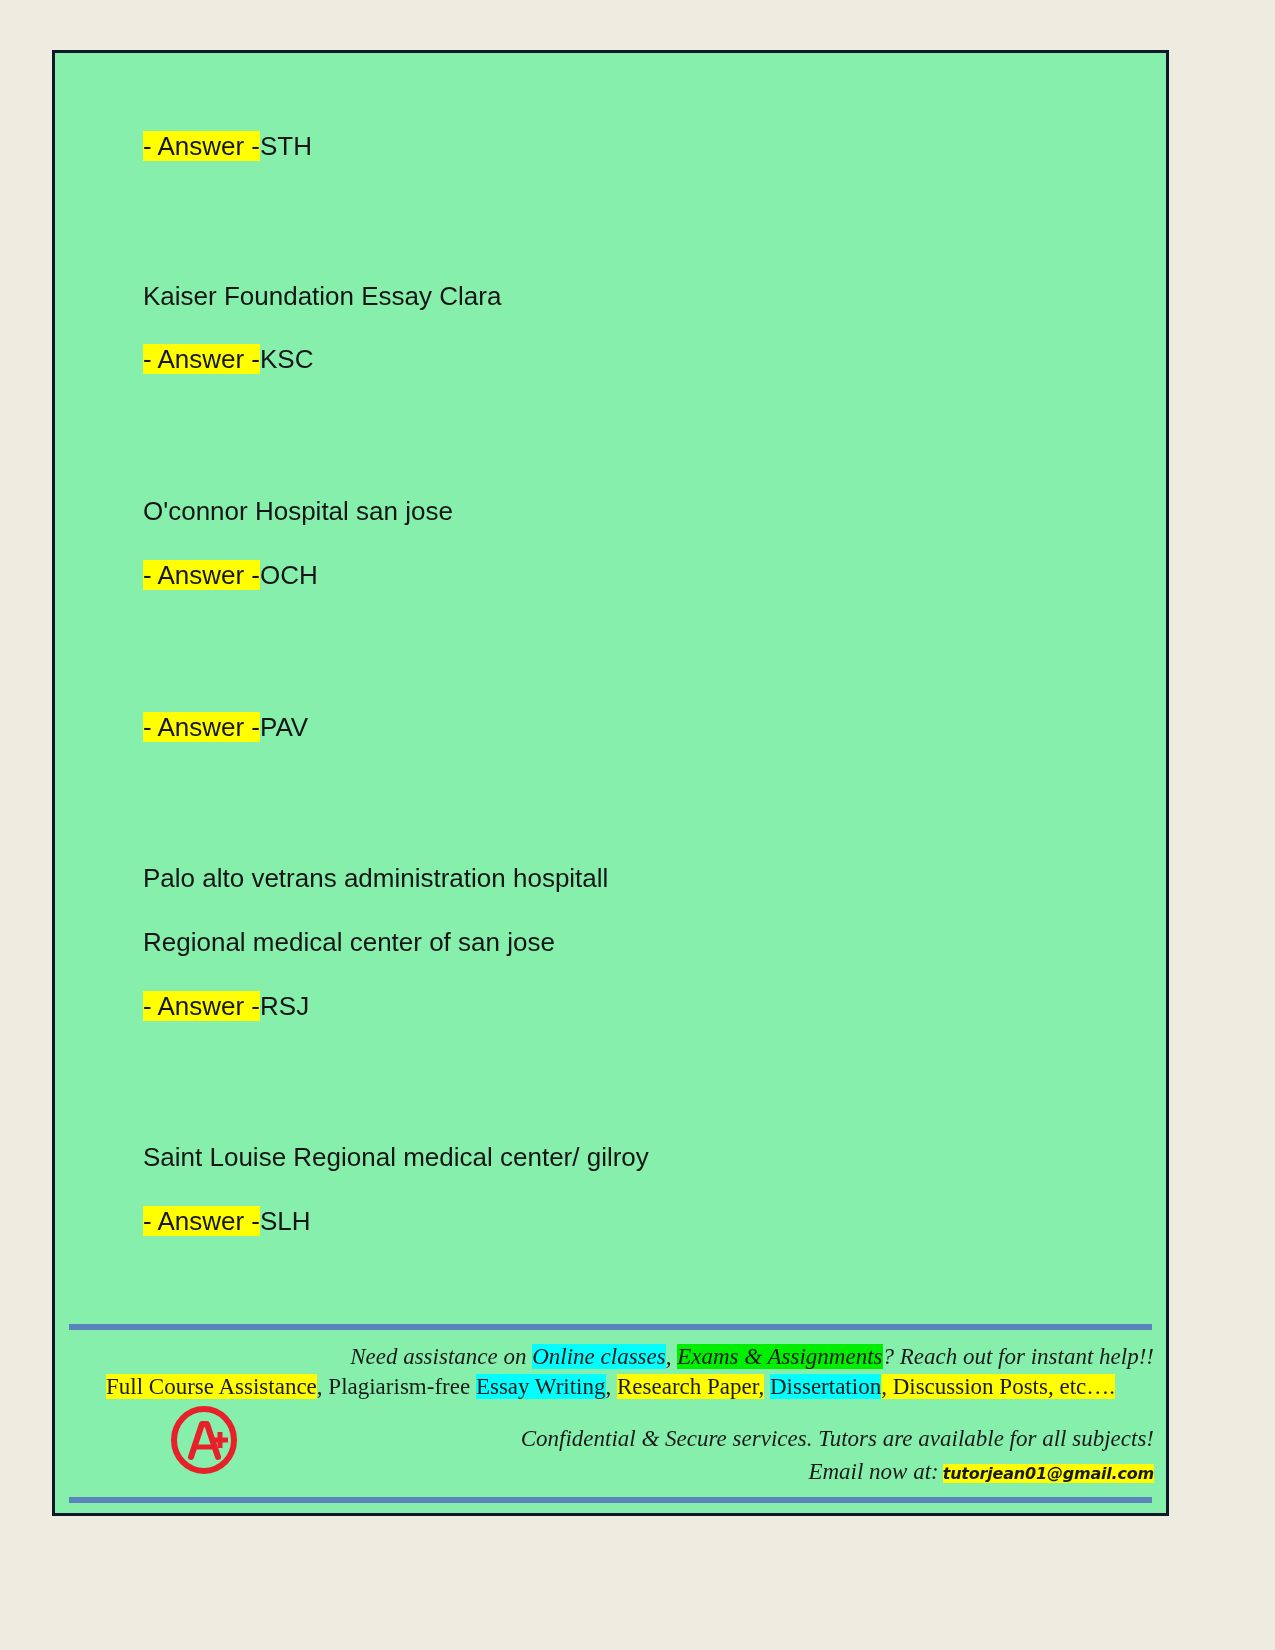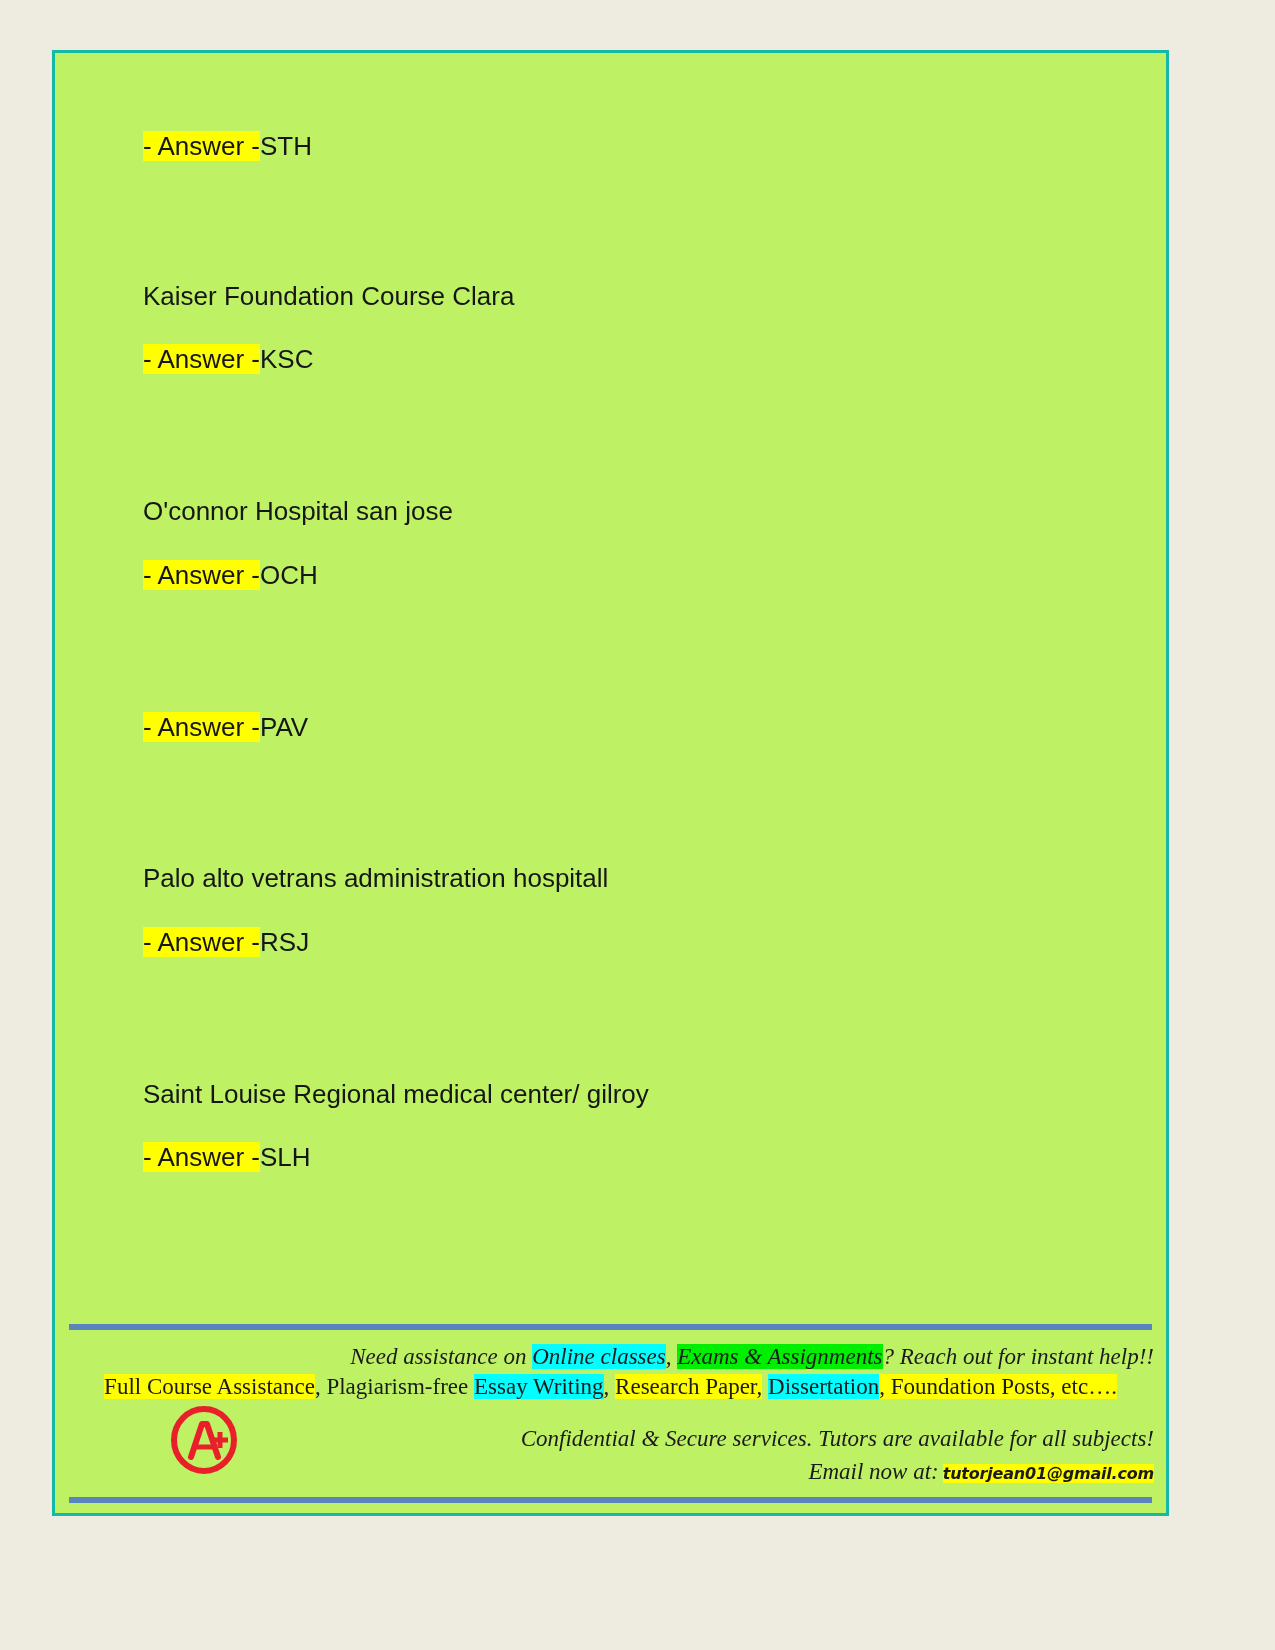--- a/index.html
+++ b/index.html
@@ -13,22 +13,22 @@
     font-family: "Liberation Sans", sans-serif;
     overflow: hidden;
   }
 
   .page {
     position: absolute;
     left: 52px;
     top: 50px;
     width: 1117px;
     height: 1466px;
-    border: 3px solid #14b8a6;
-    background: #bef264;
+    border: 3px solid #0f172a;
+    background: #86efac;
     box-sizing: border-box;
   }
 
   .content {
     position: absolute;
     left: 88px;
     top: 78px;
     right: 40px;
   }
 
@@ -129,55 +129,56 @@
 <body>
 
 <div class="page">
 
   <div class="content">
 
     <div class="qa-line a-line" style="margin-bottom:118px;">
       <span class="hl-yellow">- Answer -</span><span>STH</span>
     </div>
 
-    <div class="qa-line q-line">Kaiser Foundation Course Clara</div>
+    <div class="qa-line q-line">Kaiser Foundation Essay Clara</div>
     <div class="qa-line a-line">
       <span class="hl-yellow">- Answer -</span><span>KSC</span>
     </div>
 
     <div class="qa-line q-line">O'connor Hospital san jose</div>
     <div class="qa-line a-line">
       <span class="hl-yellow">- Answer -</span><span>OCH</span>
     </div>
 
     <div class="qa-line a-line">
       <span class="hl-yellow">- Answer -</span><span>PAV</span>
     </div>
     <div class="qa-line q-line">Palo alto vetrans administration hospitall</div>
 
+    <div class="qa-line q-line">Regional medical center of san jose</div>
     <div class="qa-line a-line">
       <span class="hl-yellow">- Answer -</span><span>RSJ</span>
     </div>
 
     <div class="qa-line q-line">Saint Louise Regional medical center/ gilroy</div>
     <div class="qa-line a-line">
       <span class="hl-yellow">- Answer -</span><span>SLH</span>
     </div>
 
   </div>
 
   <div class="footer">
 
     <div class="rule"></div>
 
     <div class="footer-body">
 
       <div class="f-line"><span>Need assistance on </span><span class="hl-cyan">Online classes</span><span>, </span><span class="hl-green">Exams &amp; Assignments</span><span>? Reach out for instant help!!</span></div>
 
-      <div class="f-line2 tight"><span class="hl-yellow">Full Course Assistance</span><span>, Plagiarism-free </span><span class="hl-cyan">Essay Writing</span><span>, </span><span class="hl-yellow">Research Paper,</span><span> </span><span class="hl-cyan">Dissertation</span><span class="hl-yellow">, Foundation Posts, etc….</span></div>
+      <div class="f-line2 tight"><span class="hl-yellow">Full Course Assistance</span><span>, Plagiarism-free </span><span class="hl-cyan">Essay Writing</span><span>, </span><span class="hl-yellow">Research Paper,</span><span> </span><span class="hl-cyan">Dissertation</span><span class="hl-yellow">, Discussion Posts, etc….</span></div>
 
       <div class="logo">
         <svg viewBox="0 0 74 74" width="74" height="74" aria-hidden="true">
           <ellipse cx="37" cy="38" rx="30" ry="31" fill="none" stroke="#e8202a" stroke-width="6"></ellipse>
           <path d="M24 55 L35 22 L40 22 L51 55" fill="none" stroke="#e8202a" stroke-width="6" stroke-linecap="round" stroke-linejoin="round"></path>
           <line x1="28" y1="45" x2="47" y2="45" stroke="#e8202a" stroke-width="5"></line>
           <line x1="53" y1="30" x2="53" y2="46" stroke="#e8202a" stroke-width="5"></line>
           <line x1="45" y1="38" x2="61" y2="38" stroke="#e8202a" stroke-width="5"></line>
         </svg>
       </div>

